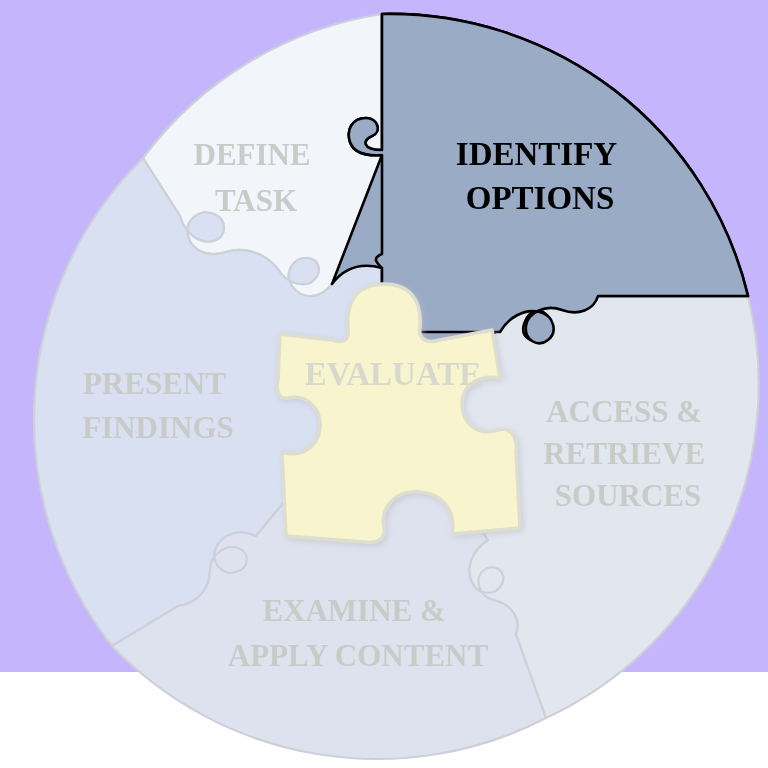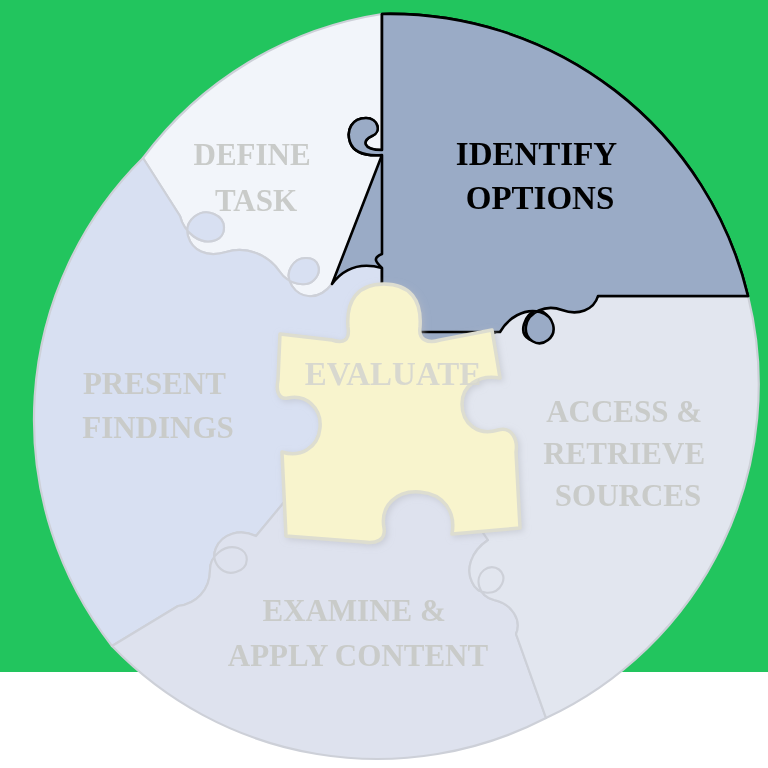--- a/index.html
+++ b/index.html
@@ -1,17 +1,17 @@
 <!DOCTYPE html>
 <html><head>
 <meta charset="utf-8">
 <style>
   html,body{margin:0;padding:0;background:#ffffff;}
   body{width:768px;height:768px;overflow:hidden;font-family:"Liberation Serif",serif;}
-  #stage{position:relative;width:768px;height:672px;background:#22c55e;}
+  #stage{position:relative;width:768px;height:672px;background:#c4b5fd;}
   svg{display:block;}
   .wedge-label{font-family:"Liberation Serif",serif;font-weight:bold;text-anchor:middle;}
   .dim{fill:#c9cbc9;}
   .hot{fill:#000000;}
   .center-label{fill:#d8d8cf;}
 </style>
 </head>
 <body>
 
 <div id="stage">

